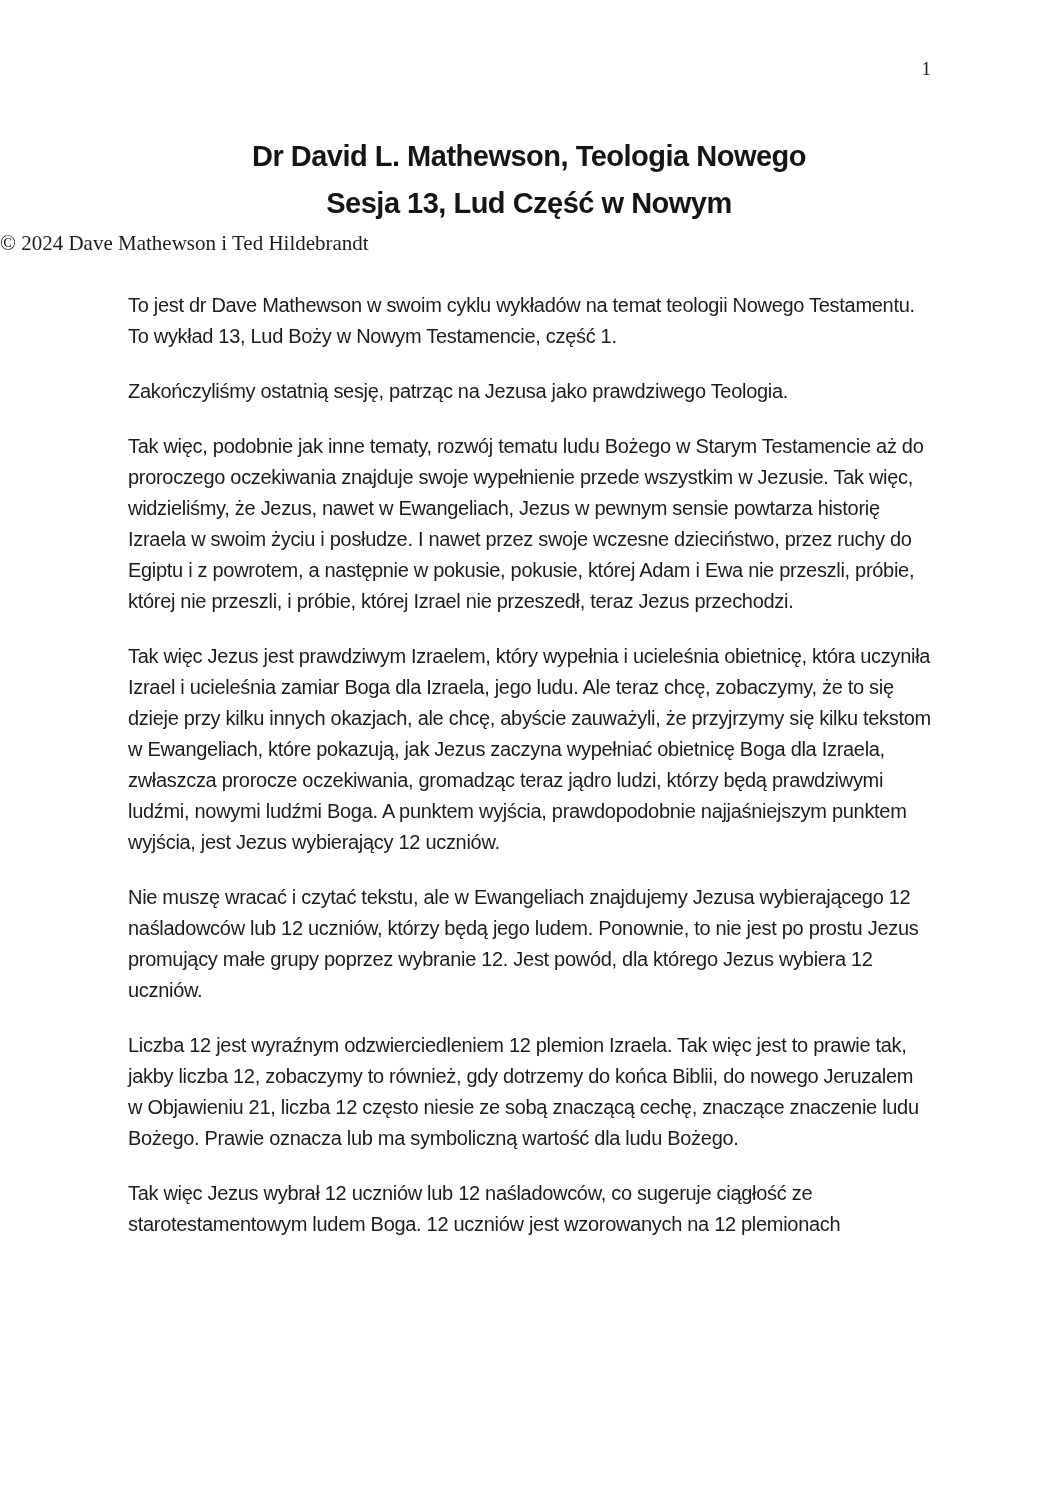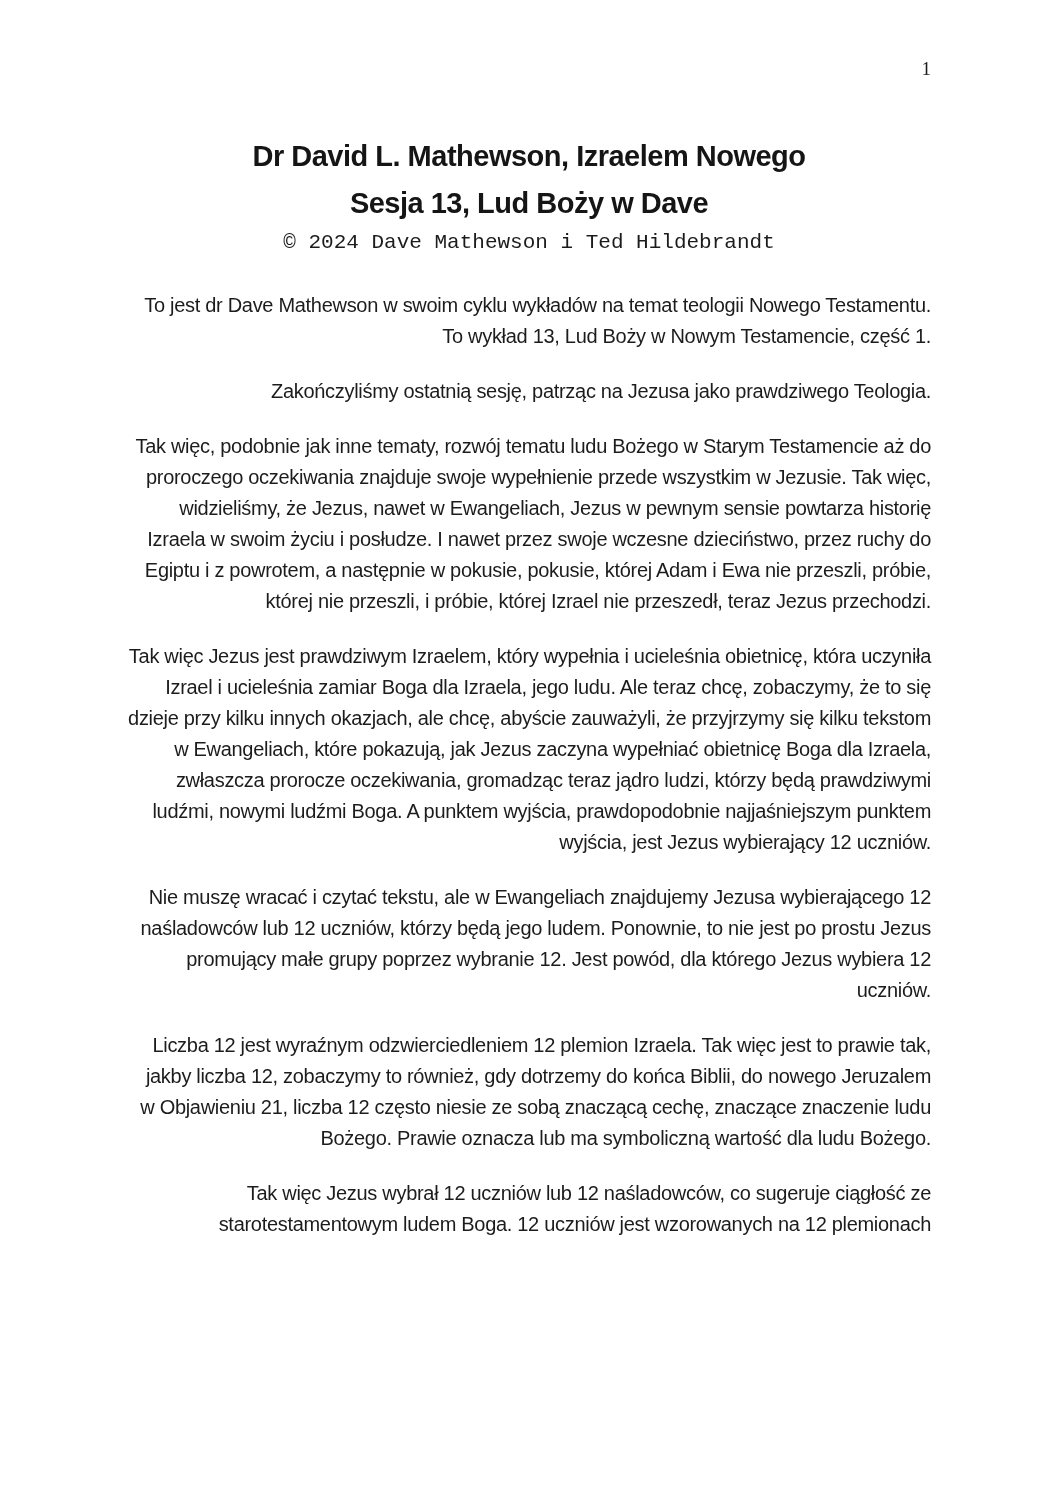--- a/index.html
+++ b/index.html
@@ -32,49 +32,48 @@
   .title-line {
     display: block;
     font-weight: bold;
     font-size: 29px;
     line-height: 47px;
     letter-spacing: -0.5px;
     color: #151515;
   }
   .copyright {
     margin-top: 2px;
-    text-align: center;
-    font-family: Liberation Mono, monospace;
+    font-family: Liberation Serif, serif;
     font-size: 21px;
     line-height: 28px;
     color: #1c1c1c;
   }
   .content {
     margin: 33px 128px 0 128px;
     width: 803px;
   }
   .para {
     margin: 0 0 24px 0;
     font-size: 20px;
     line-height: 31px;
     letter-spacing: -0.3px;
-    text-align: right;
+    text-align: left;
     color: #1c1c1c;
   }
 </style>
 </head>
 <body>
 
 <div class="page">
 
   <div class="page-number">1</div>
 
   <h1 class="title-block" style="margin-bottom:0;">
-    <span class="title-line">Dr David L. Mathewson, Izraelem Nowego</span>
-    <span class="title-line">Sesja 13, Lud Boży w Dave</span>
+    <span class="title-line">Dr David L. Mathewson, Teologia Nowego</span>
+    <span class="title-line">Sesja 13, Lud Część w Nowym</span>
   </h1>
 
   <div class="copyright">© 2024 Dave Mathewson i Ted Hildebrandt</div>
 
   <div class="content">
       <p class="para">To jest dr Dave Mathewson w swoim cyklu wykładów na temat teologii Nowego Testamentu. To wykład 13, Lud Boży w Nowym Testamencie, część 1.</p>
       <p class="para">Zakończyliśmy ostatnią sesję, patrząc na Jezusa jako prawdziwego Teologia.</p>
       <p class="para">Tak więc, podobnie jak inne tematy, rozwój tematu ludu Bożego w Starym Testamencie aż do proroczego oczekiwania znajduje swoje wypełnienie przede wszystkim w Jezusie. Tak więc, widzieliśmy, że Jezus, nawet w Ewangeliach, Jezus w pewnym sensie powtarza historię Izraela w swoim życiu i posłudze. I nawet przez swoje wczesne dzieciństwo, przez ruchy do Egiptu i z powrotem, a następnie w pokusie, pokusie, której Adam i Ewa nie przeszli, próbie, której nie przeszli, i próbie, której Izrael nie przeszedł, teraz Jezus przechodzi.</p>
       <p class="para">Tak więc Jezus jest prawdziwym Izraelem, który wypełnia i ucieleśnia obietnicę, która uczyniła Izrael i ucieleśnia zamiar Boga dla Izraela, jego ludu. Ale teraz chcę, zobaczymy, że to się dzieje przy kilku innych okazjach, ale chcę, abyście zauważyli, że przyjrzymy się kilku tekstom w Ewangeliach, które pokazują, jak Jezus zaczyna wypełniać obietnicę Boga dla Izraela, zwłaszcza prorocze oczekiwania, gromadząc teraz jądro ludzi, którzy będą prawdziwymi ludźmi, nowymi ludźmi Boga. A punktem wyjścia, prawdopodobnie najjaśniejszym punktem wyjścia, jest Jezus wybierający 12 uczniów.</p>
       <p class="para">Nie muszę wracać i czytać tekstu, ale w Ewangeliach znajdujemy Jezusa wybierającego 12 naśladowców lub 12 uczniów, którzy będą jego ludem. Ponownie, to nie jest po prostu Jezus promujący małe grupy poprzez wybranie 12. Jest powód, dla którego Jezus wybiera 12 uczniów.</p>

